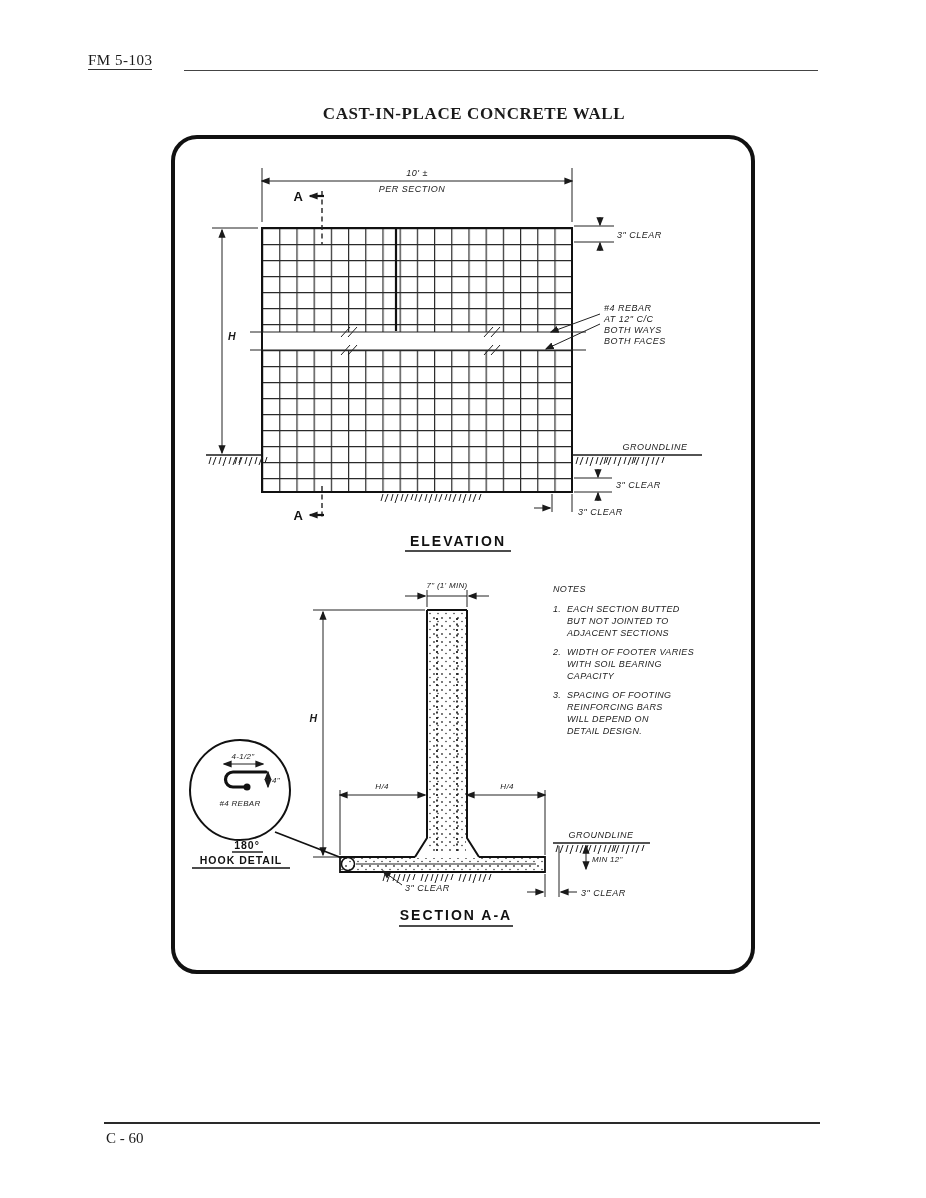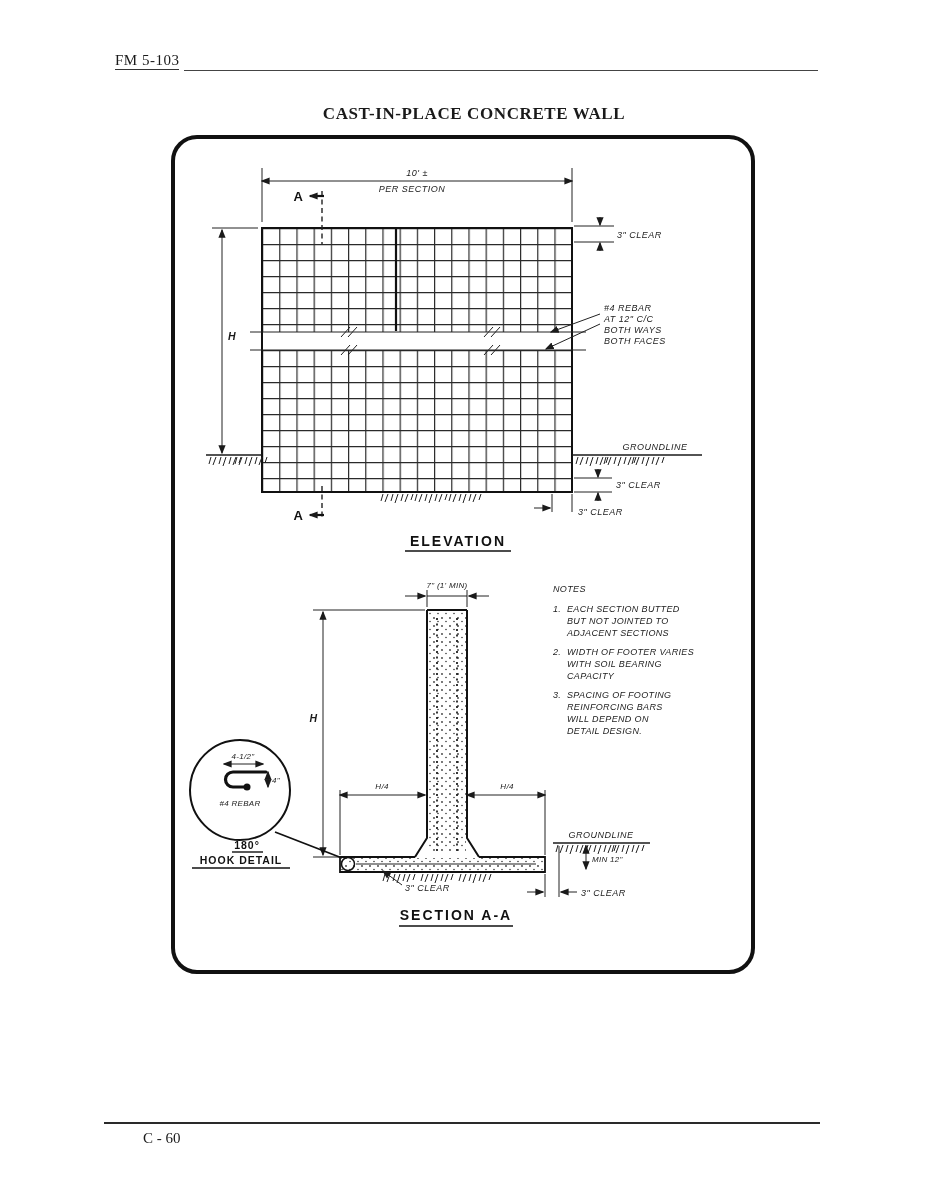--- a/index.html
+++ b/index.html
@@ -1,36 +1,36 @@
 <!DOCTYPE html>
 <html><head>
 <meta charset="utf-8">
 <style>
   html,body { margin:0; padding:0; background:#e8e8e8; }
   .page {
     position:relative; width:926px; height:1198px; background:#ffffff;
     font-family:"Liberation Serif", serif; color:#1a1a1a; overflow:hidden;
   }
   .hdr {
-    position:absolute; left:115px; top:52px; font-size:15px; letter-spacing:.5px;
+    position:absolute; left:88px; top:52px; font-size:15px; letter-spacing:.5px;
   }
   .hdr span { border-bottom:1.2px solid #333; padding-bottom:1px; }
   .hdr-rule {
     position:absolute; left:184px; top:70px; width:634px; border-top:1.2px solid #444;
   }
   .doc-title {
     position:absolute; left:16px; top:104px; width:916px; text-align:center;
     font-weight:bold; font-size:17px; letter-spacing:.6px;
     font-family:"Liberation Serif", serif;
   }
   .ftr-rule {
     position:absolute; left:104px; top:1122px; width:716px; border-top:2px solid #2a2a2a;
   }
   .ftr {
-    position:absolute; left:106px; top:1130px; font-size:15px;margin-left:37px;
+    position:absolute; left:106px; top:1130px; font-size:15px;
   }
   svg { position:absolute; left:0; top:0; }
   .lbl  { font:italic 9px "Liberation Sans", sans-serif; letter-spacing:.5px; fill:#1b1b1b; }
   .lbl-sm { font:italic 8px "Liberation Sans", sans-serif; letter-spacing:.3px; fill:#1b1b1b; }
   .lbl-h { font:italic bold 10.5px "Liberation Sans", sans-serif; fill:#1b1b1b; }
   .cap  { font:bold 14px "Liberation Sans", sans-serif; letter-spacing:2px; fill:#111; }
   .cap-sm { font:bold 10.5px "Liberation Sans", sans-serif; letter-spacing:1px; fill:#111; }
   .marker-a { font:bold 13px "Liberation Sans", sans-serif; fill:#111; }
   .note { font:italic 9px "Liberation Sans", sans-serif; letter-spacing:.35px; fill:#1b1b1b; }
   .thin  { stroke:#222; stroke-width:1; fill:none; }

